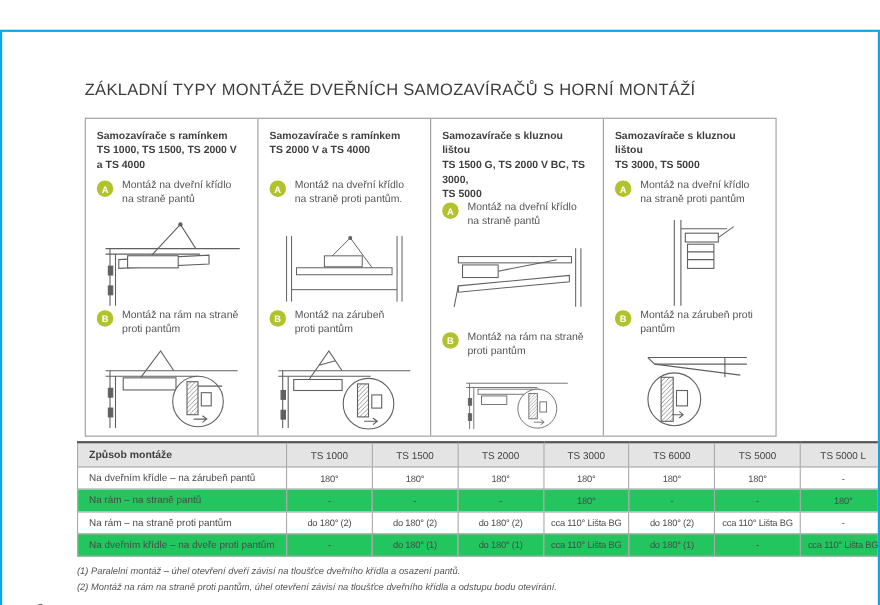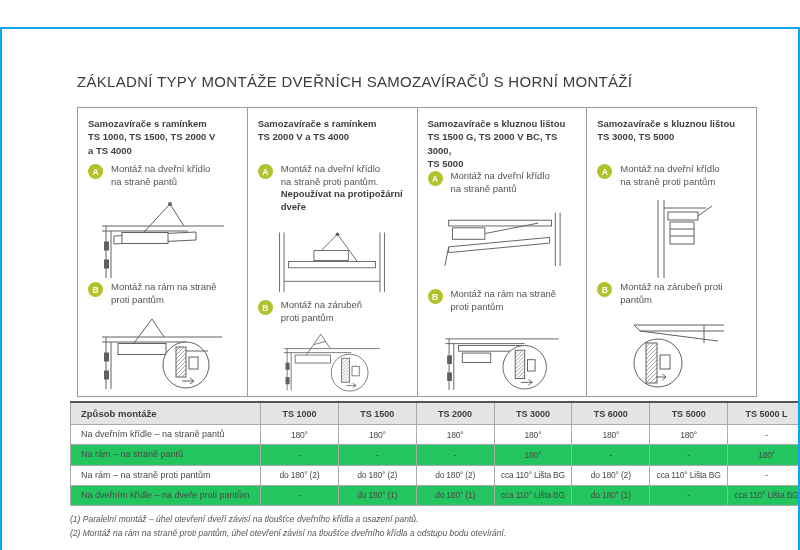--- a/index.html
+++ b/index.html
@@ -9,21 +9,21 @@
     font-family:"Liberation Sans", sans-serif; color:#444;
     overflow:hidden;
     margin-top:27px;
   }
   .title {
     position:absolute; left:75px; top:44px; margin:0;
     font-size:15px; font-weight:400; letter-spacing:0.3px; color:#3c3c3c;
   }
   
   .panels {
-    position:absolute; left:75px; top:78px; width:680px; height:290px;
+    position:absolute; left:75px; top:78px; width:629px; height:290px;
     border:1px solid #9b9b9b; box-sizing:border-box; display:flex;
   }
   .panel { flex:1 1 0; box-sizing:border-box; padding:9px 10px 4px;
            display:flex; flex-direction:column; overflow:hidden; }
   .panel + .panel { border-left:1px solid #9b9b9b; }
   .panel-header {
     font-size:9.5px; font-weight:700; color:#3e3e3e;
     line-height:1.4; white-space:pre-line; flex:0 0 46px;
   }
   .variant { display:flex; gap:8px; align-items:flex-start; min-height:32px; flex:0 0 auto; }
@@ -36,21 +36,21 @@
   .caption strong { display:block; color:#3e3e3e; white-space:pre-line; }
   .diagram { flex:0 0 auto; height:86px; display:flex; align-items:center; justify-content:center; }
   .diagram.b { flex:1 1 0; min-height:0; height:auto; }
   .diagram svg { max-height:100%; }
   
   .table-wrap { position:absolute; left:68px; top:372px; width:736px; }
   table { width:100%; border-collapse:collapse; table-layout:fixed; }
   th, td { border:1px solid #aaaaaa; box-sizing:border-box; }
   thead th { border-top:2px solid #555; background:#e4e4e4; }
   thead th.label-col { text-align:left; padding:5px 10px; font-size:9.5px; color:#3e3e3e; }
-  thead th.ts-col { font-size:9px; font-weight:700; color:#3e3e3e; padding:5px 1px; text-align:center; }
+  thead th.ts-col { font-size:9px; font-weight:400; color:#3e3e3e; padding:5px 1px; text-align:center; }
   tbody th { text-align:left; font-weight:400; font-size:9px; color:#4a4a4a; padding:4px 10px; line-height:1.25; }
   tbody td { text-align:center; font-size:8.5px; letter-spacing:-0.2px; color:#4a4a4a;
              padding:4px 1px; white-space:nowrap; }
   tbody tr.shaded { background:#22c55e; }
   
   .footnotes { position:absolute; left:68px; top:483px; font-size:8.5px; color:#555; line-height:1.65;font-style:italic; }
   .page-number { position:absolute; left:32px; top:518px; font-size:9.5px; color:#444; }
 </style>
 </head>
 <body>
@@ -112,22 +112,21 @@
         </svg>
       </div>
     </div>
 
     <div class="panel">
       <div class="panel-header">Samozavírače s ramínkem
 TS 2000 V a TS 4000</div>
       <div class="variant">
         <span class="badge">A</span>
         <div class="caption"><span>Montáž na dveřní křídlo
-na straně proti pantům.</span><strong>Nepoužívat na protipožární
-dveře</strong></div>
+na straně proti pantům.</span></div>
       </div>
       <div class="diagram a">
         <svg width="132" height="76" viewBox="0 0 132 84">
           <g stroke="#606060" fill="none" stroke-width="1">
             <path d="M8 16 V82 M13 16 V82"></path>
             <path d="M124 16 V82 M119 16 V82"></path>
             <path d="M13 70 H119"></path>
             <rect x="18" y="48" width="96" height="7" fill="#fff"></rect>
             <rect x="46" y="36" width="38" height="11" fill="#fff"></rect>
             <path d="M54 36 L72 18 L94 48"></path>
@@ -279,21 +278,21 @@
           <th class="ts-col">TS 1500</th>
           <th class="ts-col">TS 2000</th>
           <th class="ts-col">TS 3000</th>
           <th class="ts-col">TS 6000</th>
           <th class="ts-col">TS 5000</th>
           <th class="ts-col">TS 5000 L</th>
         </tr>
       </thead>
       <tbody>
         <tr>
-          <th>Na dveřním křídle – na straně pantů</th>
+          <th>Na dveřním křídle – na zárubeň pantů</th>
           <td>180°</td>
           <td>180°</td>
           <td>180°</td>
           <td>180°</td>
           <td>180°</td>
           <td>180°</td>
           <td>-</td>
         </tr>
         <tr class="shaded">
           <th>Na rám – na straně pantů</th>

